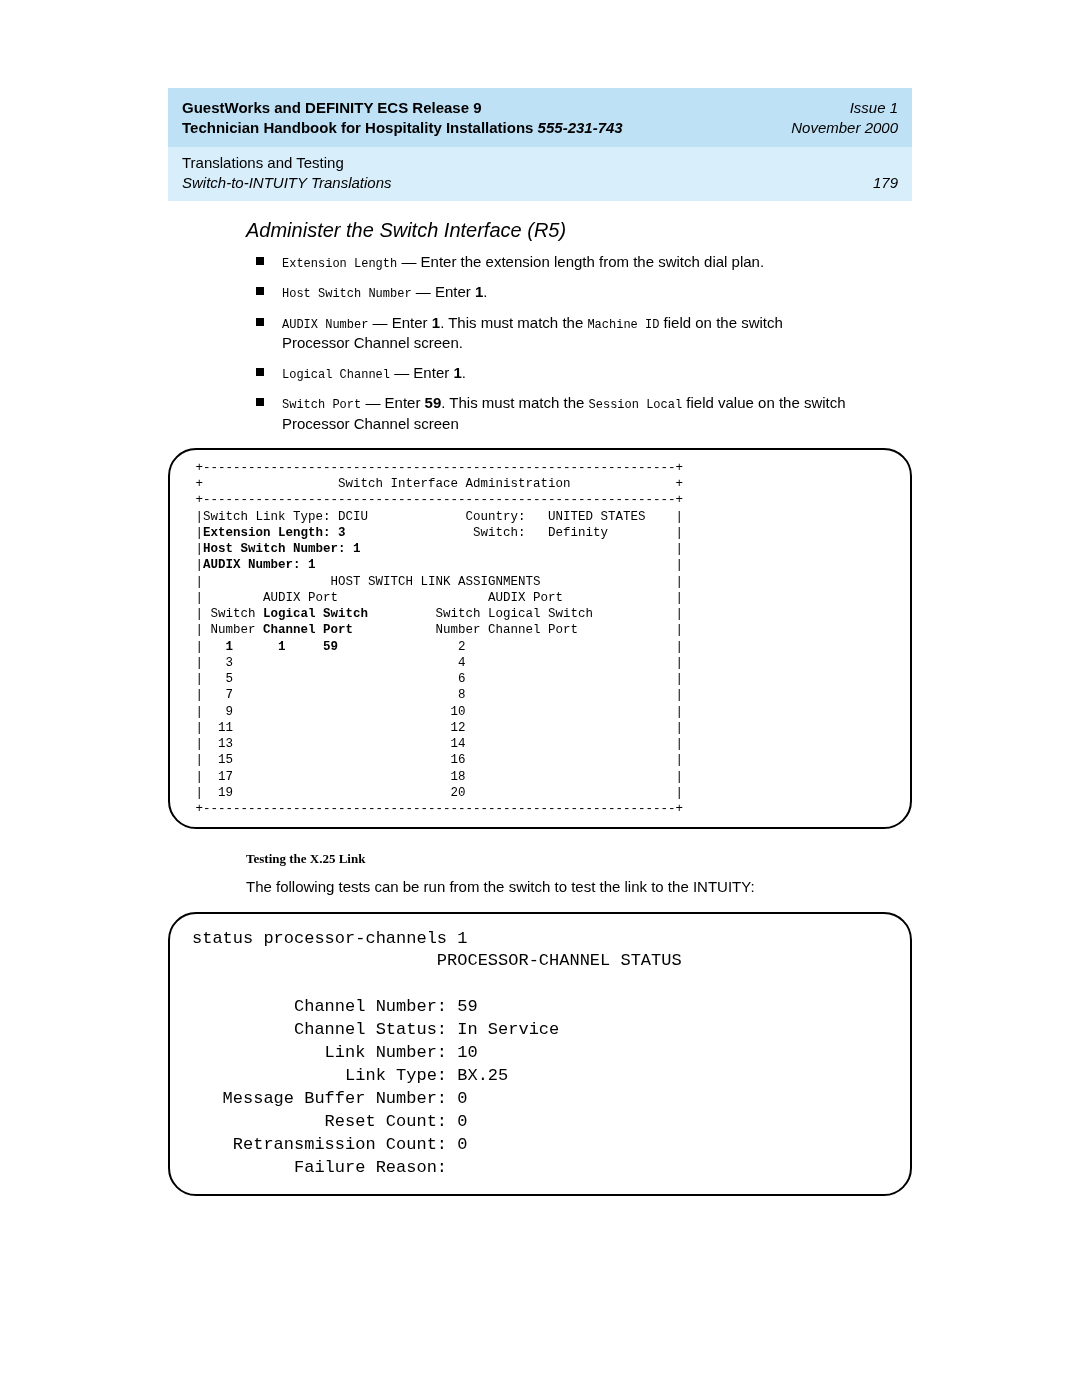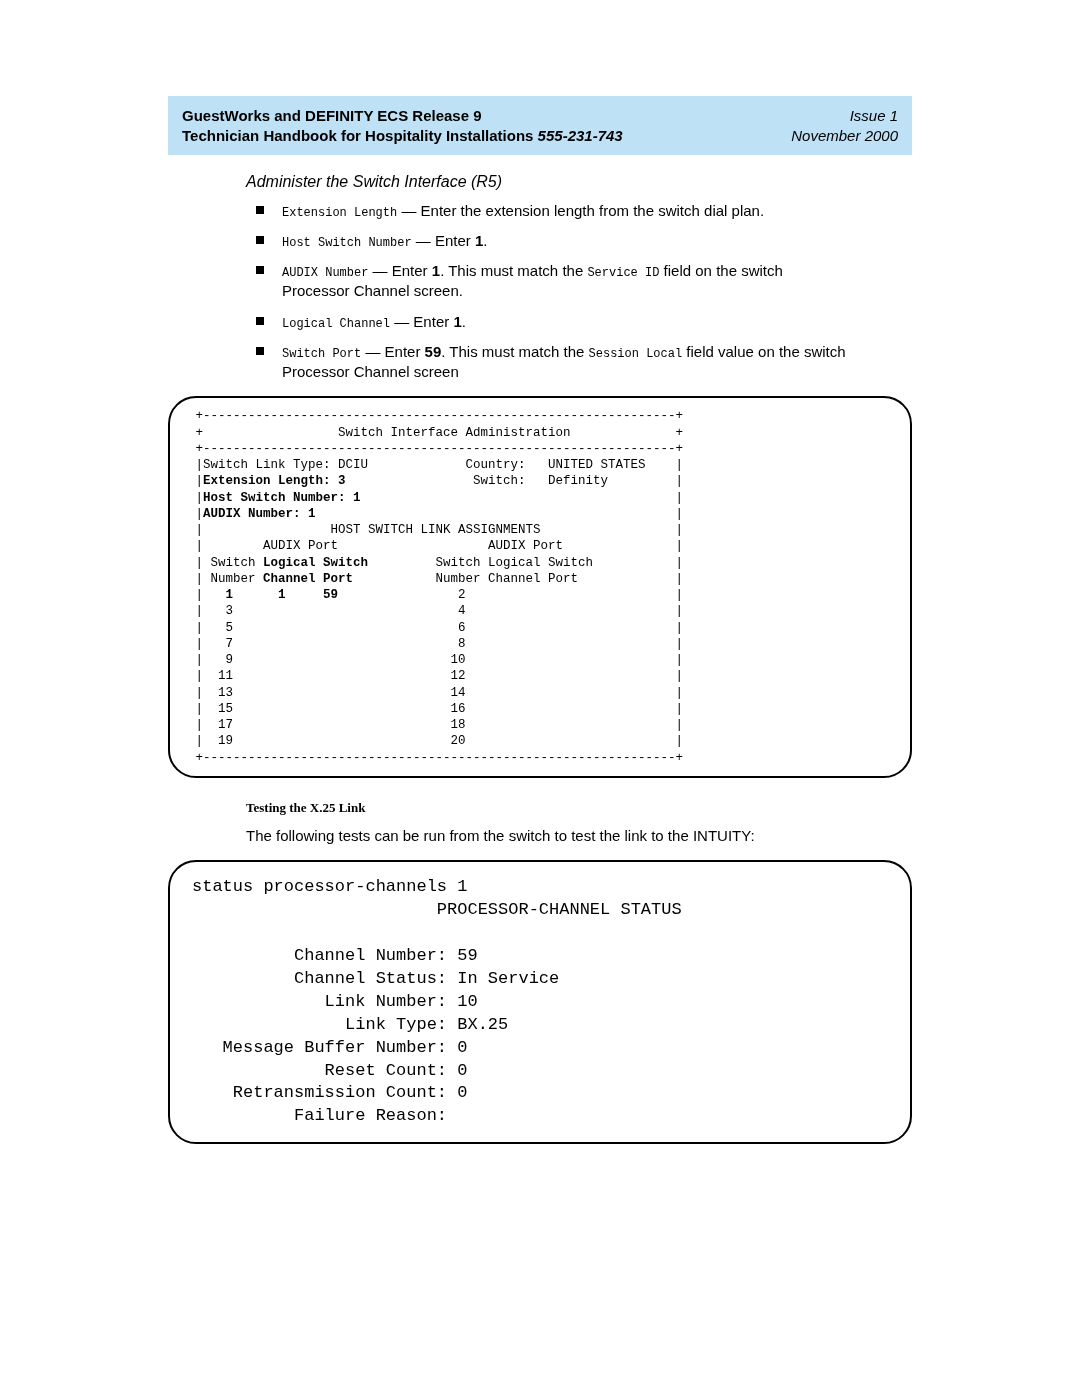--- a/index.html
+++ b/index.html
@@ -5,21 +5,21 @@
   body {
     margin: 0;
     padding: 0;
     background: #fff;
     font-family: Arial, Helvetica, sans-serif;
     font-size: 15px;
     color: #000;
   }
   .page {
     width: 964px;
-    margin: 16px auto;
+    margin: 8px auto;
     padding: 80px 0 100px 0;
     box-sizing: border-box;
   }
   .header-blue {
     background: #bfe1f6;
     padding: 10px 14px 8px 14px;
     margin: 0 110px;
   }
   .hdr-row {
     display: flex;
@@ -61,21 +61,21 @@
   }
   .content {
     margin: 18px 110px 0 110px;
   }
   .indent {
     margin-left: 78px;
     margin-right: 60px;
   }
   .section-title {
     font-style: italic;
-    font-size: 16px;
+    font-size: 20px;
     margin-bottom: 10px;
   }
   .para {
     line-height: 1.35;
     margin-bottom: 14px;
   }
   ul.sqlist {
     list-style: none;
     padding-left: 36px;
     margin: 0 0 14px 0;
@@ -133,36 +133,46 @@
       <span class="hdr-right">Issue 1</span>
     </div>
     <div class="hdr-row">
       <span class="hdr-left">
         <span>Technician Handbook for Hospitality Installations  </span><span class="docnum">555-231-743</span>
       </span>
       <span class="hdr-right">November 2000</span>
     </div>
   </div>
 
+  <div class="subheader-blue">
+    <div class="sub-row">
+      <span class="sub-left-top">Translations and Testing</span>
+      <span></span>
+    </div>
+    <div class="sub-row">
+      <span class="sub-left-bottom">Switch-to-INTUITY Translations</span>
+      <span class="sub-right">179</span>
+    </div>
+  </div>
 
   <div class="content">
 
     <div class="indent">
       <div class="section-title">Administer the Switch Interface (R5)</div>
 
 
       <ul class="sqlist">
         <li>
           <span class="mono">Extension Length</span><span> — Enter the extension length from the switch dial plan.</span>
         </li>
         <li>
           <span class="mono">Host Switch Number</span><span> — Enter </span><b>1</b><span>.</span>
         </li>
         <li>
-          <span class="mono">AUDIX Number</span><span> — Enter </span><b>1</b><span>. This must match the </span><span class="mono">Service ID</span><span> field on the switch Processor Channel screen.</span>
+          <span class="mono">AUDIX Number</span><span> — Enter </span><b>1</b><span>. This must match the </span><span class="mono">Machine ID</span><span> field on the switch Processor Channel screen.</span>
         </li>
         <li>
           <span class="mono">Logical Channel</span><span> — Enter </span><b>1</b><span>.</span>
         </li>
         <li>
           <span class="mono">Switch Port</span><span> — Enter </span><b>59</b><span>. This must match the </span><span class="mono">Session Local</span><span> field value on the switch Processor Channel screen</span>
         </li>
       </ul>
     </div>
 

